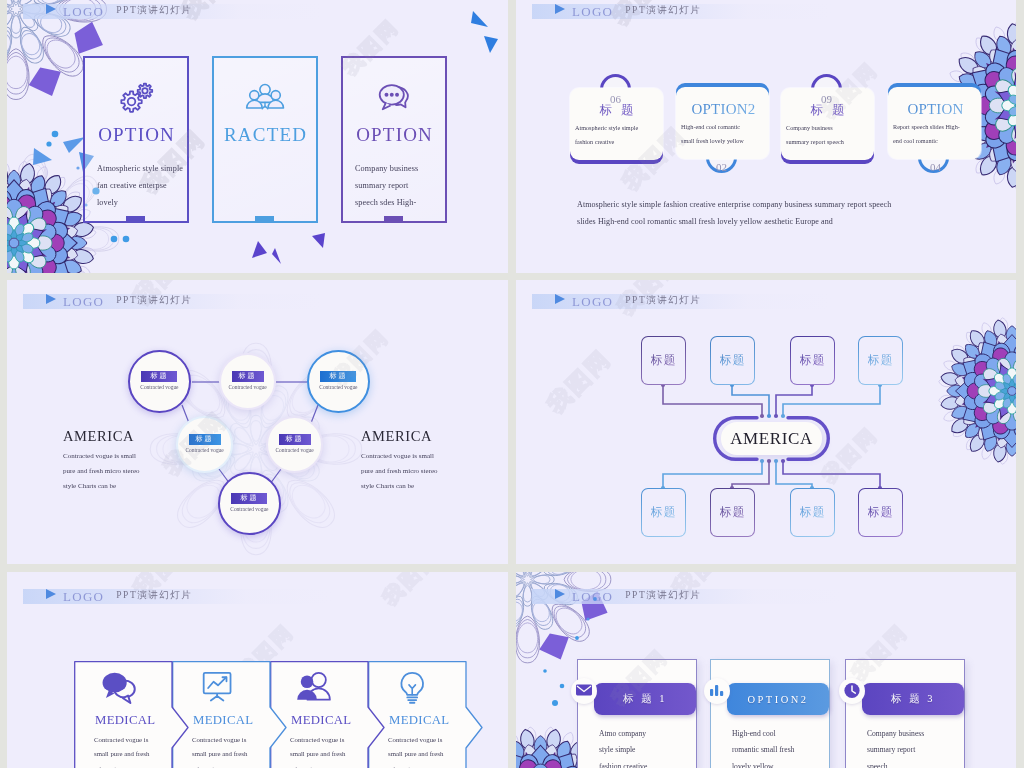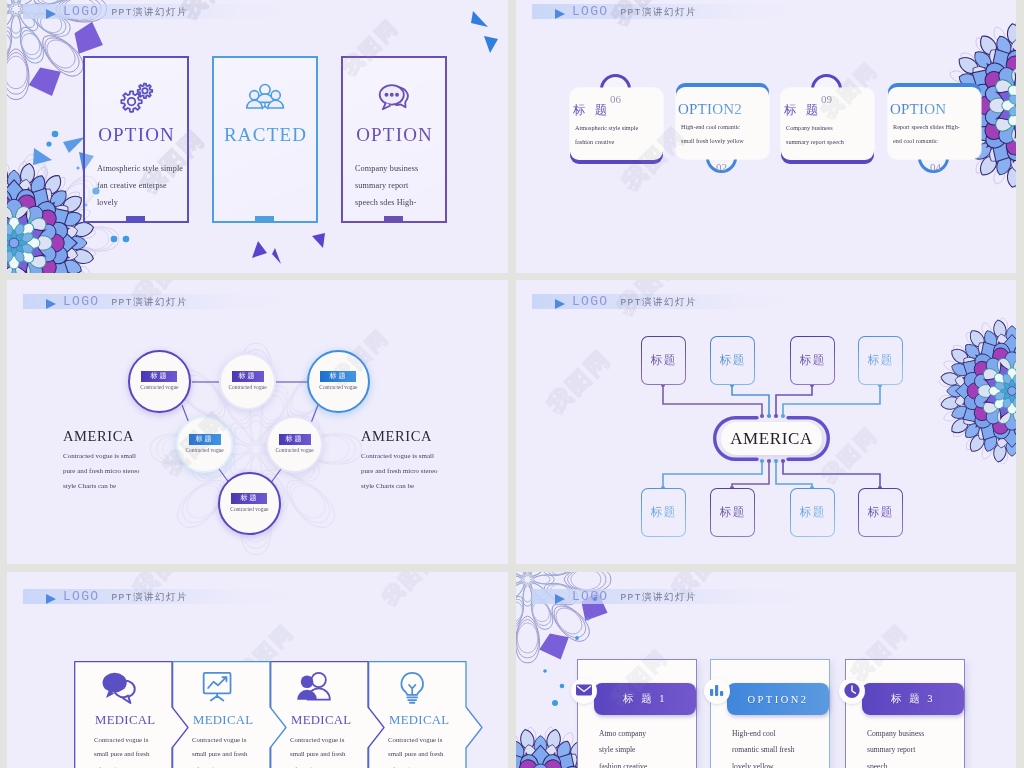--- a/index.html
+++ b/index.html
@@ -7,23 +7,23 @@
 .slide{position:absolute;overflow:hidden;background:#efedfc;}
 .s1{left:7px;top:0;width:501px;height:273px;}
 .s2{left:516px;top:0;width:500px;height:273px;}
 .s3{left:7px;top:280px;width:501px;height:284px;}
 .s4{left:516px;top:280px;width:500px;height:284px;}
 .s5{left:7px;top:572px;width:501px;height:196px;}
 .s6{left:516px;top:572px;width:500px;height:196px;}
 .deco{position:absolute;pointer-events:none;}
 
 
-.hdr{position:absolute;display:flex;align-items:flex-end;height:15px;
+.hdr{position:absolute;display:flex;align-items:flex-start;height:15px;
  background:linear-gradient(90deg,rgba(197,212,247,.9) 0%,rgba(212,220,249,.62) 38%,
- rgba(230,231,250,.18) 72%,rgba(232,232,250,0) 100%);font-family:Liberation Mono, monospace;}
+ rgba(230,231,250,.18) 72%,rgba(232,232,250,0) 100%);}
 .hdr .tri{width:0;height:0;border-left:10px solid #4f8ae0;border-top:5.5px solid transparent;
  border-bottom:5.5px solid transparent;margin-left:23px;}
 .hdr .logo{color:#8e97d6;letter-spacing:1.3px;font-size:13px;margin-left:7px;}
 .hdr .sub{color:#76748d;margin-left:12px;letter-spacing:1.5px;font-size:9.5px;}
 
 
 .wmk{position:absolute;pointer-events:none;font-weight:700;font-family:"Liberation Sans",sans-serif;
  letter-spacing:3px;color:transparent;-webkit-text-stroke:1.5px rgba(152,152,172,.16);
  transform:rotate(-45deg);transform-origin:0 0;white-space:nowrap;}
 
@@ -31,21 +31,21 @@
 .s1card{position:absolute;top:56px;width:102px;height:163px;border:2.5px solid;
  background:linear-gradient(160deg,rgba(255,255,255,.42),rgba(255,255,255,.14));}
 .s1card .ttl{position:absolute;left:0;width:100%;top:66px;text-align:center;font-size:19px;
  letter-spacing:1.2px;text-indent:1.2px;}
 .s1card .tx{position:absolute;left:12px;width:104px;top:103px;font-size:8.2px;line-height:2.05;color:#45425c;letter-spacing:.1px;}
 .s1card .nub{position:absolute;left:41px;bottom:0;width:19px;height:5px;}
 .s1ico{position:absolute;left:50%;top:23px;margin-left:-20px;width:40px;height:34px;}
 
 
 .s2card{position:absolute;width:93px;height:72px;border-radius:9px;background:#fcfbf9;}
-.s2card .ttl{position:absolute;left:0;width:100%;top:14px;font-size:13px;letter-spacing:2px;text-indent:2px;
+.s2card .ttl{position:absolute;left:0;width:100%;top:14px;text-align:center;font-size:13px;letter-spacing:2px;text-indent:2px;
  -webkit-background-clip:text;background-clip:text;color:transparent;}
 .s2card .tx{position:absolute;left:5px;width:86px;top:33px;font-size:6.2px;line-height:2.2;color:#45425c;}
 .s2ring{position:absolute;width:25px;height:25px;border-radius:50%;background:#f5f4fa;box-sizing:content-box;}
 .s2num{position:absolute;width:31px;height:31px;border-radius:50%;
  display:flex;justify-content:center;font-size:11px;color:#9794b4;
  box-sizing:border-box;font-family:"Liberation Serif",serif;}
 .s2foot{position:absolute;left:61px;top:196px;font-size:8px;line-height:2.15;color:#3f3d55;letter-spacing:.1px;}
 
 
 .s3node{position:absolute;width:62px;height:62px;border-radius:50%;background:#fbfaf8;
@@ -869,20 +869,22 @@
 <div class="ttl" style="background-image:linear-gradient(160deg,#3276c8,#8bc0ee);letter-spacing:.2px;font-size:15px">OPTION</div>
 <div class="tx">
           <div>Report speech slides High-</div>
           <div>end cool romantic</div>
         </div>
       </div>
       <div class="s2num" style="left:404px;top:142px;align-items:flex-end">
 <span>04</span>
       </div>
       <div class="s2foot">
+        <div>Atmospheric style simple fashion creative enterprise company business summary report speech</div>
+        <div>slides High-end cool romantic small fresh lovely yellow aesthetic Europe and</div>
       </div>
       <div class="wmk" style="left:90px;top:10px;font-size:23px;-webkit-text-stroke-color:rgba(150,150,170,0.18)">我图网</div>
       <div class="wmk" style="left:100px;top:175px;font-size:23px;-webkit-text-stroke-color:rgba(150,150,170,0.12)">我图网</div>
       <div class="wmk" style="left:300px;top:105px;font-size:20px;-webkit-text-stroke-color:rgba(150,150,170,0.1)">我图网</div>
     </div>
 <div class="slide s3">
       <div class="hdr" style="left:16px;top:14px;width:300px">
         <div class="tri"></div>
         <div class="logo">LOGO</div>
         <div class="sub">PPT演讲幻灯片</div>

